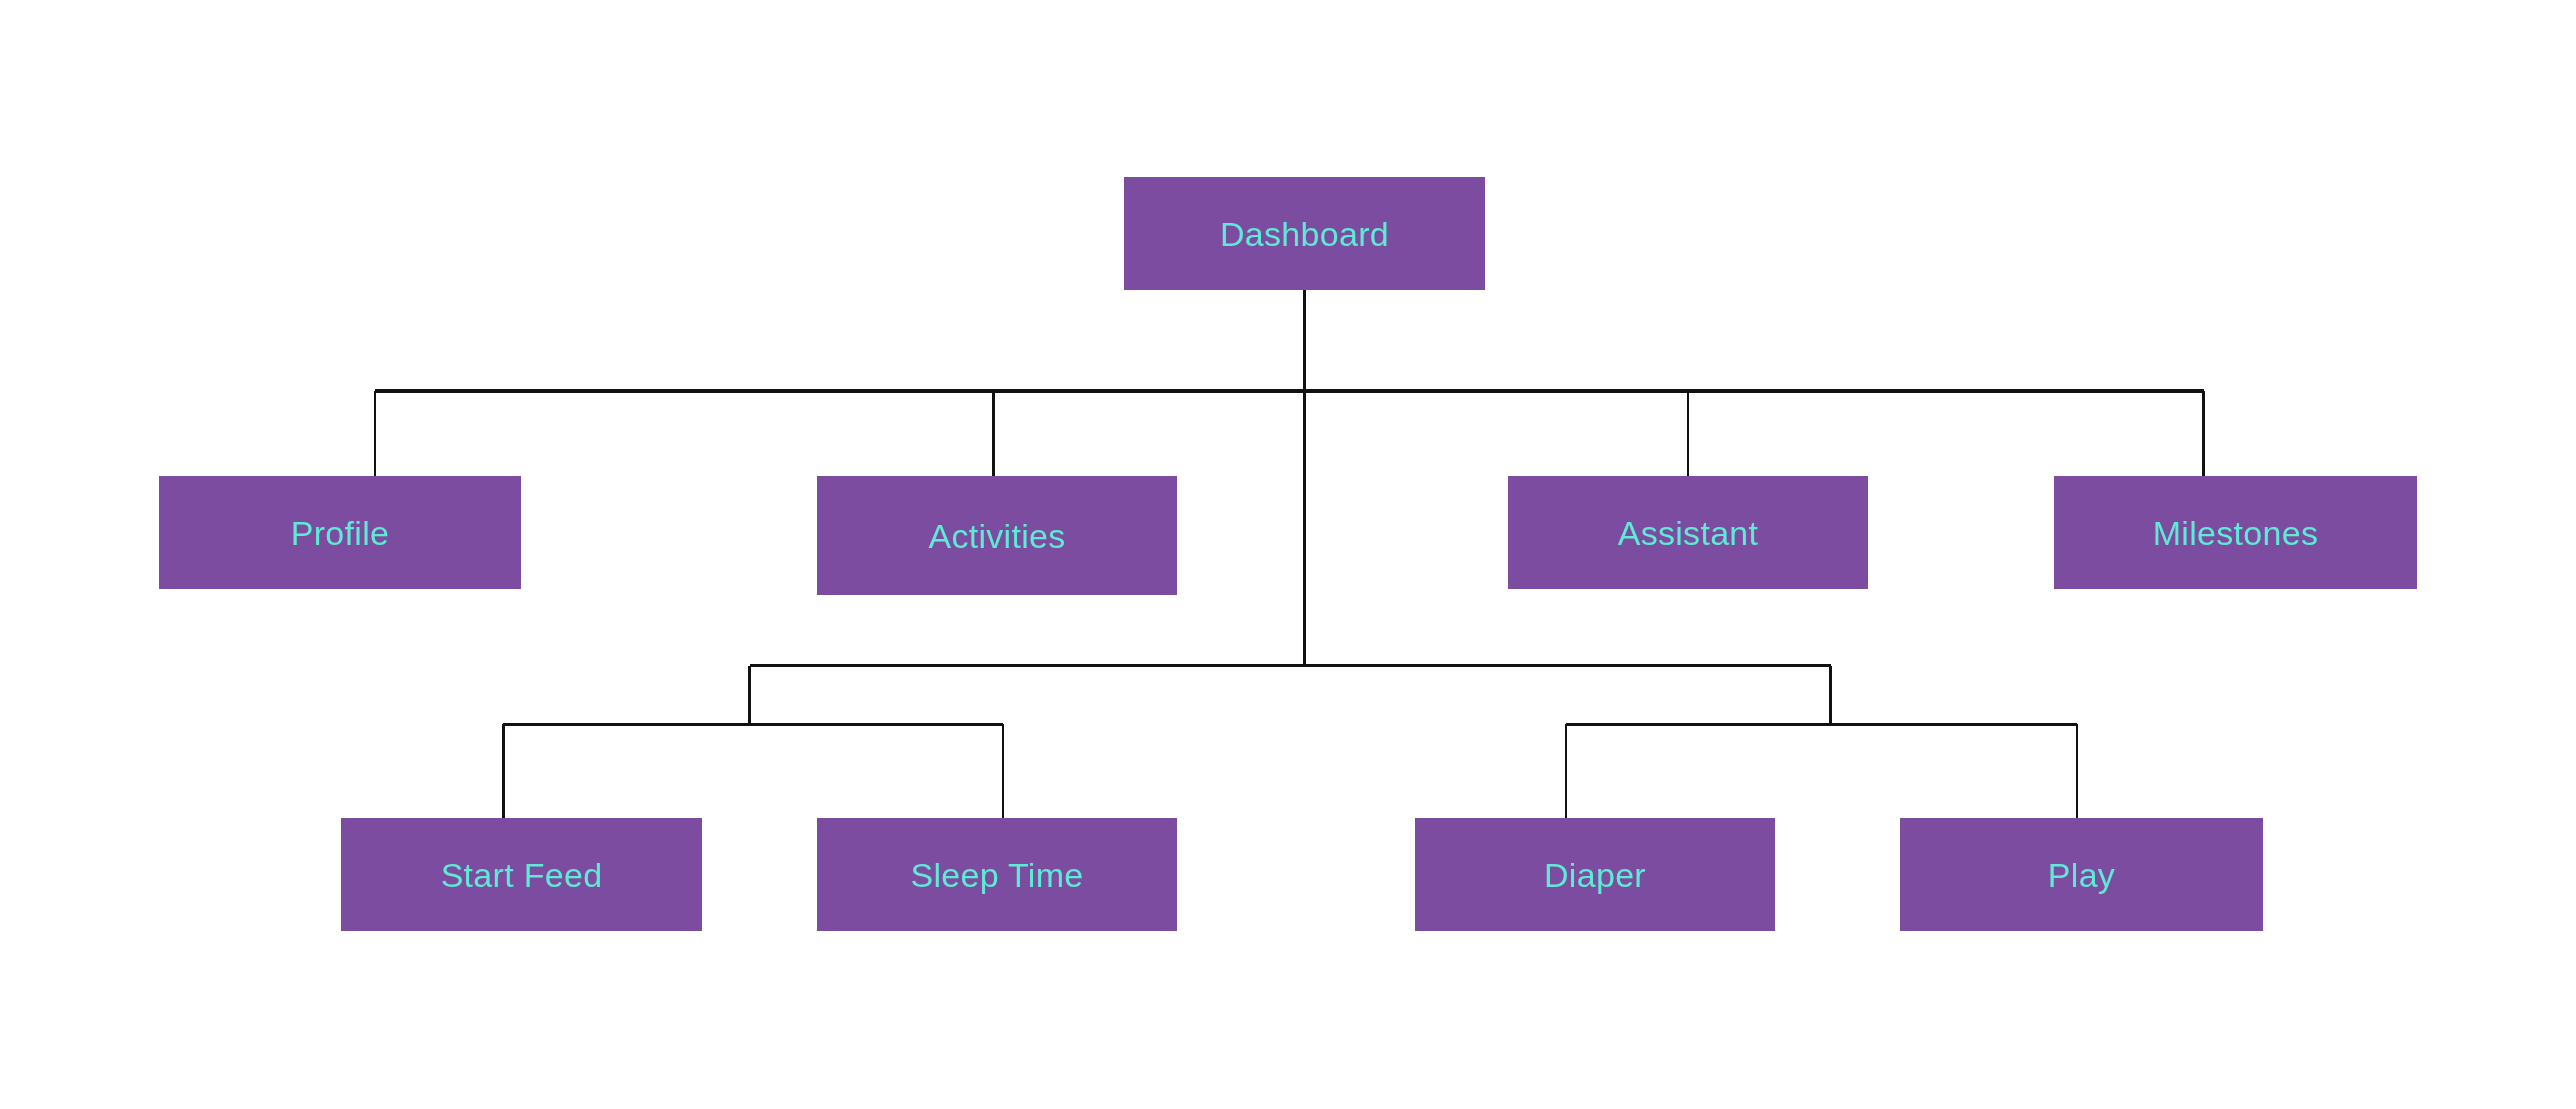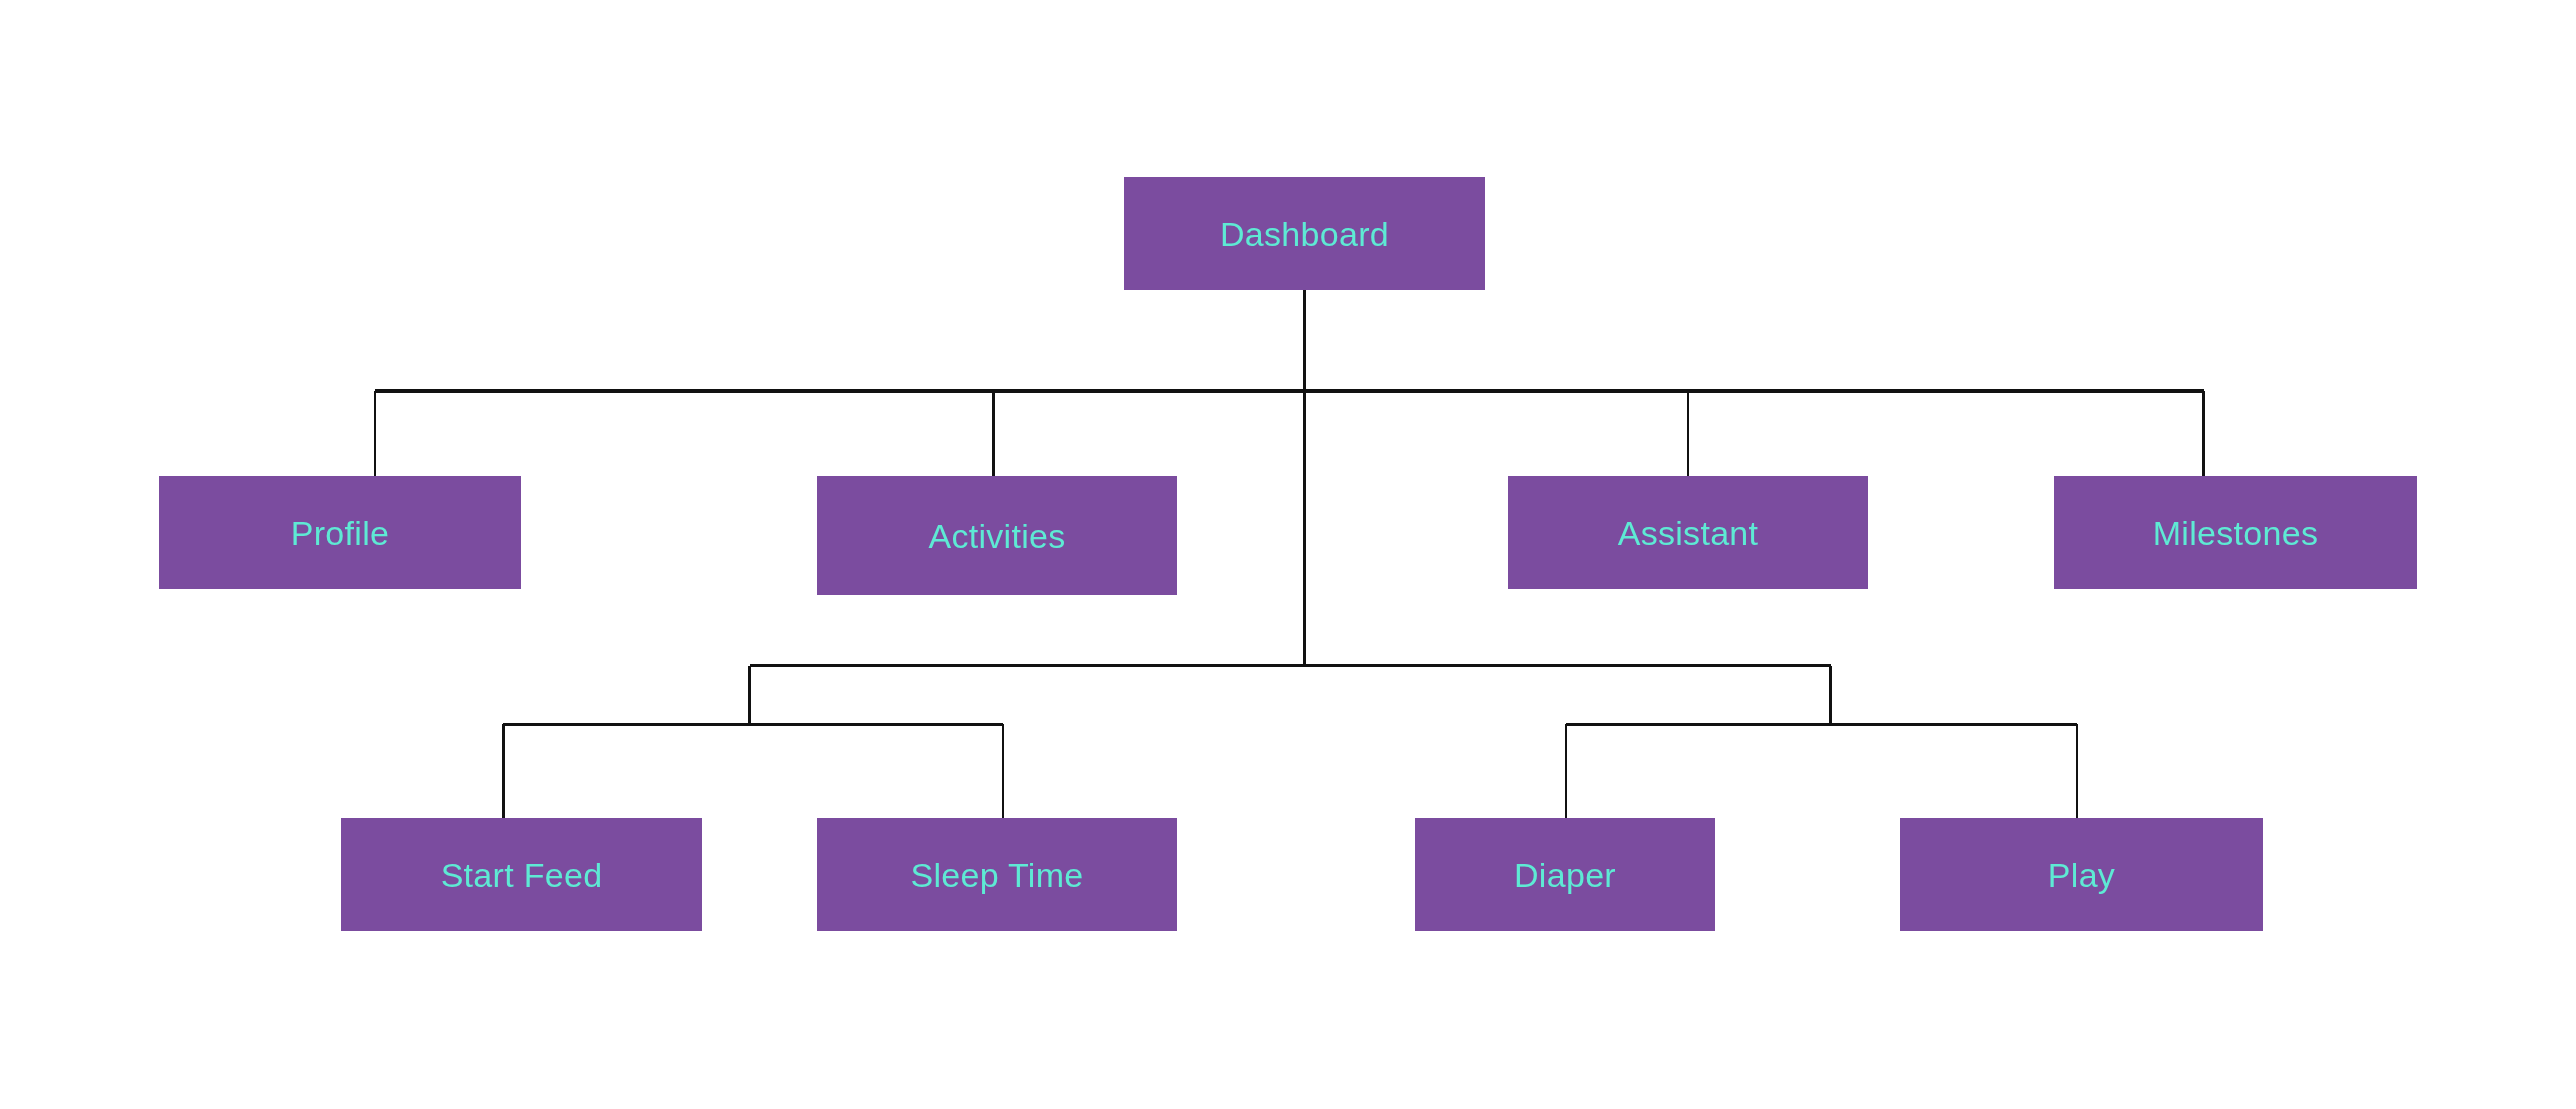--- a/index.html
+++ b/index.html
@@ -124,21 +124,21 @@
     </div>
 
     <div class="node" style="left:817px; top:818px; width:360px; height:113px;">
       <span class="node-label">Sleep Time</span>
     </div>
 
     <div class="node" style="left:341px; top:818px; width:361px; height:113px;">
       <span class="node-label">Start Feed</span>
     </div>
 
-    <div class="node" style="left:1415px; top:818px; width:300px; height:113px;">
+    <div class="node" style="left:1415px; top:818px; width:360px; height:113px;">
       <span class="node-label">Diaper</span>
     </div>
 
     <div class="node" style="left:1900px; top:818px; width:363px; height:113px;align-items:center;">
       <span class="node-label">Play</span>
     </div>
 
   </div>
 </div>
 

